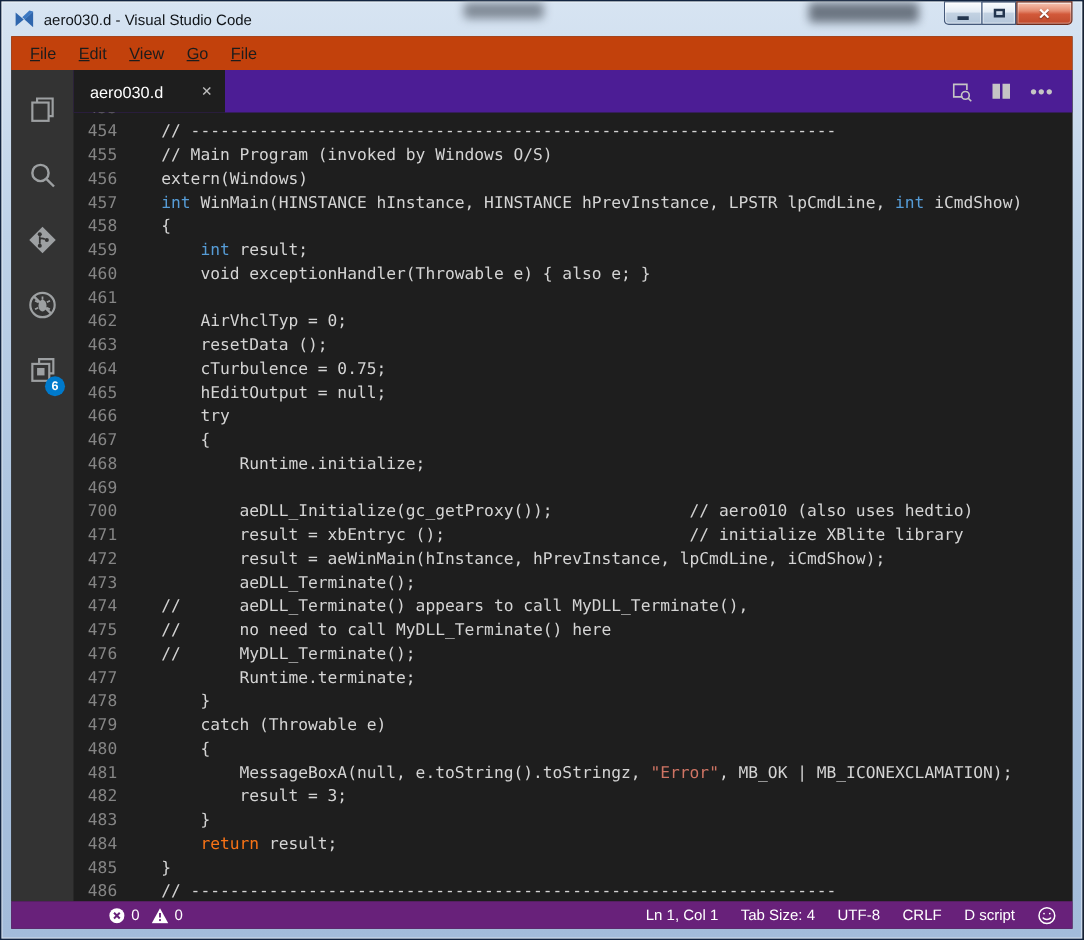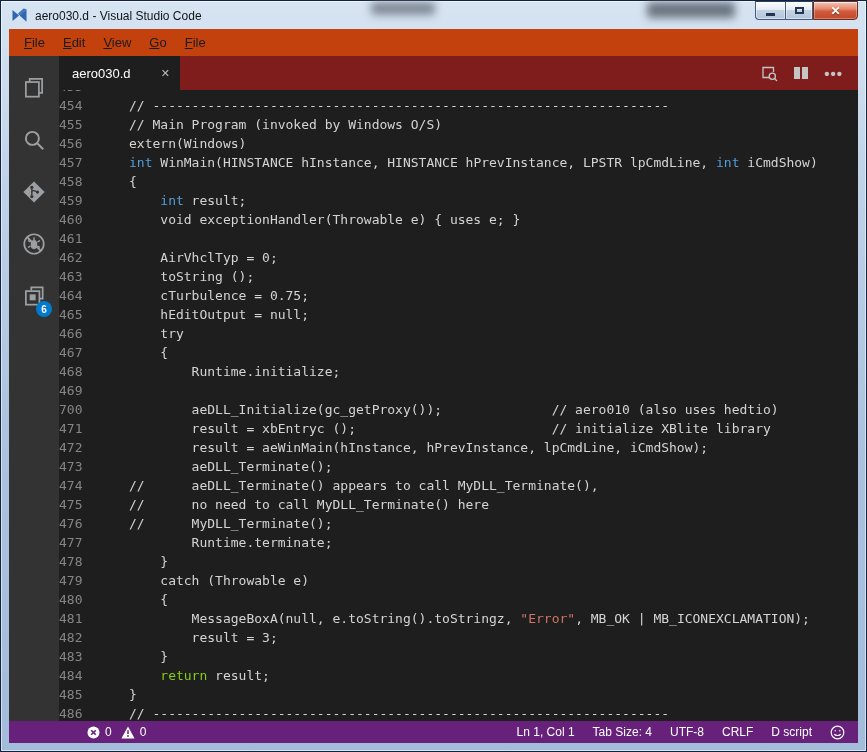--- a/index.html
+++ b/index.html
@@ -23,33 +23,33 @@
   
   .inner{position:absolute;left:8px;right:8px;top:28px;bottom:8px;background:#1e1e1e;}
   .menubar{position:absolute;top:0;left:0;right:0;height:27px;background:#c2410c;display:flex;align-items:center;padding-left:6px;box-sizing:border-box;}
   .menu-item{font-size:13px;color:#1c1c1c;padding:4px 9px;cursor:default;}
   .menu-item::first-letter{text-decoration:underline;}
   .content{position:absolute;top:27px;left:0;right:0;bottom:22px;display:flex;overflow:hidden;}
   .activitybar{width:50px;background:#333333;flex:none;display:flex;flex-direction:column;align-items:center;padding-top:6px;box-sizing:border-box;}
   .ab-item{width:50px;height:52px;display:flex;align-items:center;justify-content:center;position:relative;}
   .badge{position:absolute;right:7px;bottom:5px;min-width:16px;height:16px;border-radius:9px;background:#007acc;color:#fff;font-size:10px;display:flex;align-items:center;justify-content:center;font-weight:bold;}
   .main{flex:1;display:flex;flex-direction:column;min-width:0;background:#1e1e1e;}
-  .tabbar{height:34px;background:#7f1d1d;display:flex;align-items:stretch;flex:none;}
+  .tabbar{height:34px;background:#4c1d95;display:flex;align-items:stretch;flex:none;}
   .tab{width:121px;background:#1e1e1e;display:flex;align-items:center;padding:0 8px 0 13px;box-sizing:border-box;}
   .tab-label{color:#ffffff;font-size:13px;flex:1;}
   .tab-close{color:#bdbdbd;font-size:11px;padding:2px;}
   .editor-actions{margin-left:auto;display:flex;align-items:center;gap:15px;padding-right:15px;}
   .ea{display:flex;align-items:center;justify-content:center;}
   .ellipsis{color:#c5c5c5;font-size:15px;font-weight:bold;letter-spacing:1px;line-height:1;}
   .editor{flex:1;overflow:hidden;font-family:"DejaVu Sans Mono","Liberation Mono",monospace;font-size:13px;line-height:19px;}
   .cl{display:flex;height:19px;white-space:pre;}
   .cl:first-child{margin-top:-13px;}
-  .ln{width:46px;flex:none;text-align:left;color:#858585;}
+  .ln{width:46px;flex:none;text-align:center;color:#858585;}
   .cd{margin-left:24px;color:#d4d4d4;}
-  .td{color:#d4d4d4;} .tk{color:#569cd6;} .tp{color:#84cc16;margin-top:40px;} .ts{color:#cf7464;}
+  .td{color:#d4d4d4;} .tk{color:#569cd6;} .tp{color:#f97316;margin-top:40px;} .ts{color:#cf7464;}
   .statusbar{position:absolute;left:0;right:0;bottom:0;height:22px;background:#68217a;color:#ffffff;display:flex;align-items:center;font-size:12px;}
   .sb-left{display:flex;align-items:center;gap:5px;padding-left:78px;}
   .sb-count{margin-right:4px;}
   .sb-right{margin-left:auto;display:flex;align-items:center;gap:18px;padding-right:13px;}
   .sb-item{white-space:nowrap;}
   svg{display:block;}
 </style>
 </head>
 <body>
 
@@ -173,24 +173,24 @@
 
         <div class="editor">
           <div>
               <div class="cl"><span class="ln">453</span><span class="cd"></span></div>
               <div class="cl"><span class="ln">454</span><span class="cd"><span class="td">// ------------------------------------------------------------------</span></span></div>
               <div class="cl"><span class="ln">455</span><span class="cd"><span class="td">// Main Program (invoked by Windows O/S)</span></span></div>
               <div class="cl"><span class="ln">456</span><span class="cd"><span class="td">extern(Windows)</span></span></div>
               <div class="cl"><span class="ln">457</span><span class="cd"><span class="tk">int</span><span class="td"> WinMain(HINSTANCE hInstance, HINSTANCE hPrevInstance, LPSTR lpCmdLine, </span><span class="tk">int</span><span class="td"> iCmdShow)</span></span></div>
               <div class="cl"><span class="ln">458</span><span class="cd"><span class="td">{</span></span></div>
               <div class="cl"><span class="ln">459</span><span class="cd"><span class="td">    </span><span class="tk">int</span><span class="td"> result;</span></span></div>
-              <div class="cl"><span class="ln">460</span><span class="cd"><span class="td">    void exceptionHandler(Throwable e) { uses e; }</span></span></div>
+              <div class="cl"><span class="ln">460</span><span class="cd"><span class="td">    void exceptionHandler(Throwable e) { also e; }</span></span></div>
               <div class="cl"><span class="ln">461</span><span class="cd"></span></div>
               <div class="cl"><span class="ln">462</span><span class="cd"><span class="td">    AirVhclTyp = 0;</span></span></div>
-              <div class="cl"><span class="ln">463</span><span class="cd"><span class="td">    toString ();</span></span></div>
+              <div class="cl"><span class="ln">463</span><span class="cd"><span class="td">    resetData ();</span></span></div>
               <div class="cl"><span class="ln">464</span><span class="cd"><span class="td">    cTurbulence = 0.75;</span></span></div>
               <div class="cl"><span class="ln">465</span><span class="cd"><span class="td">    hEditOutput = null;</span></span></div>
               <div class="cl"><span class="ln">466</span><span class="cd"><span class="td">    try</span></span></div>
               <div class="cl"><span class="ln">467</span><span class="cd"><span class="td">    {</span></span></div>
               <div class="cl"><span class="ln">468</span><span class="cd"><span class="td">        Runtime.initialize;</span></span></div>
               <div class="cl"><span class="ln">469</span></div>
               <div class="cl"><span class="ln">700</span><span class="cd"><span class="td">        aeDLL_Initialize(gc_getProxy());              // aero010 (also uses hedtio)</span></span></div>
               <div class="cl"><span class="ln">471</span><span class="cd"><span class="td">        result = xbEntryc ();                         // initialize XBlite library</span></span></div>
               <div class="cl"><span class="ln">472</span><span class="cd"><span class="td">        result = aeWinMain(hInstance, hPrevInstance, lpCmdLine, iCmdShow);</span></span></div>
               <div class="cl"><span class="ln">473</span><span class="cd"><span class="td">        aeDLL_Terminate();</span></span></div>

